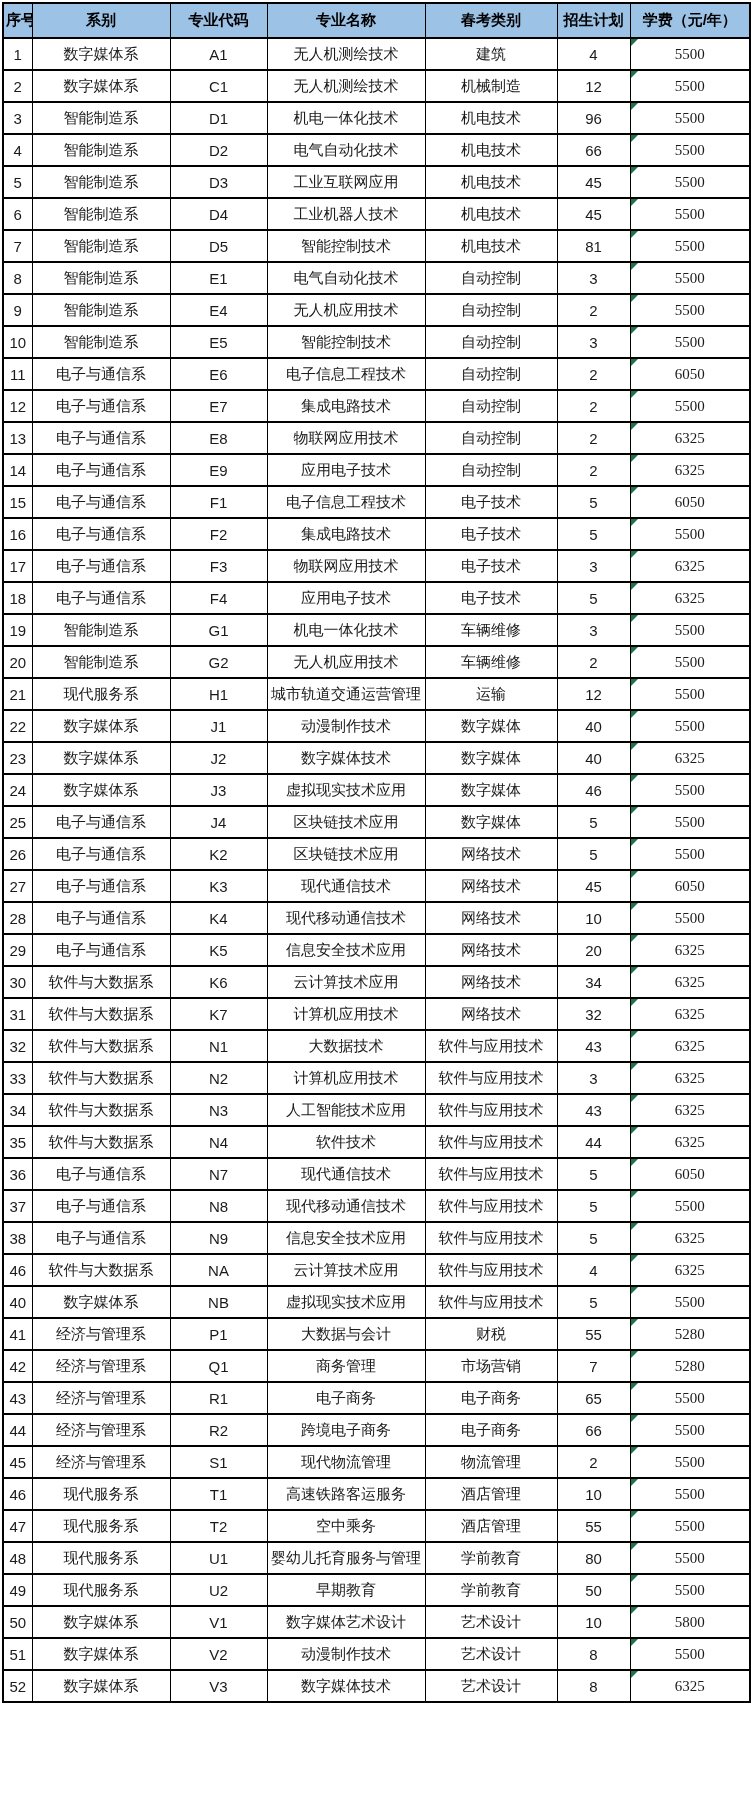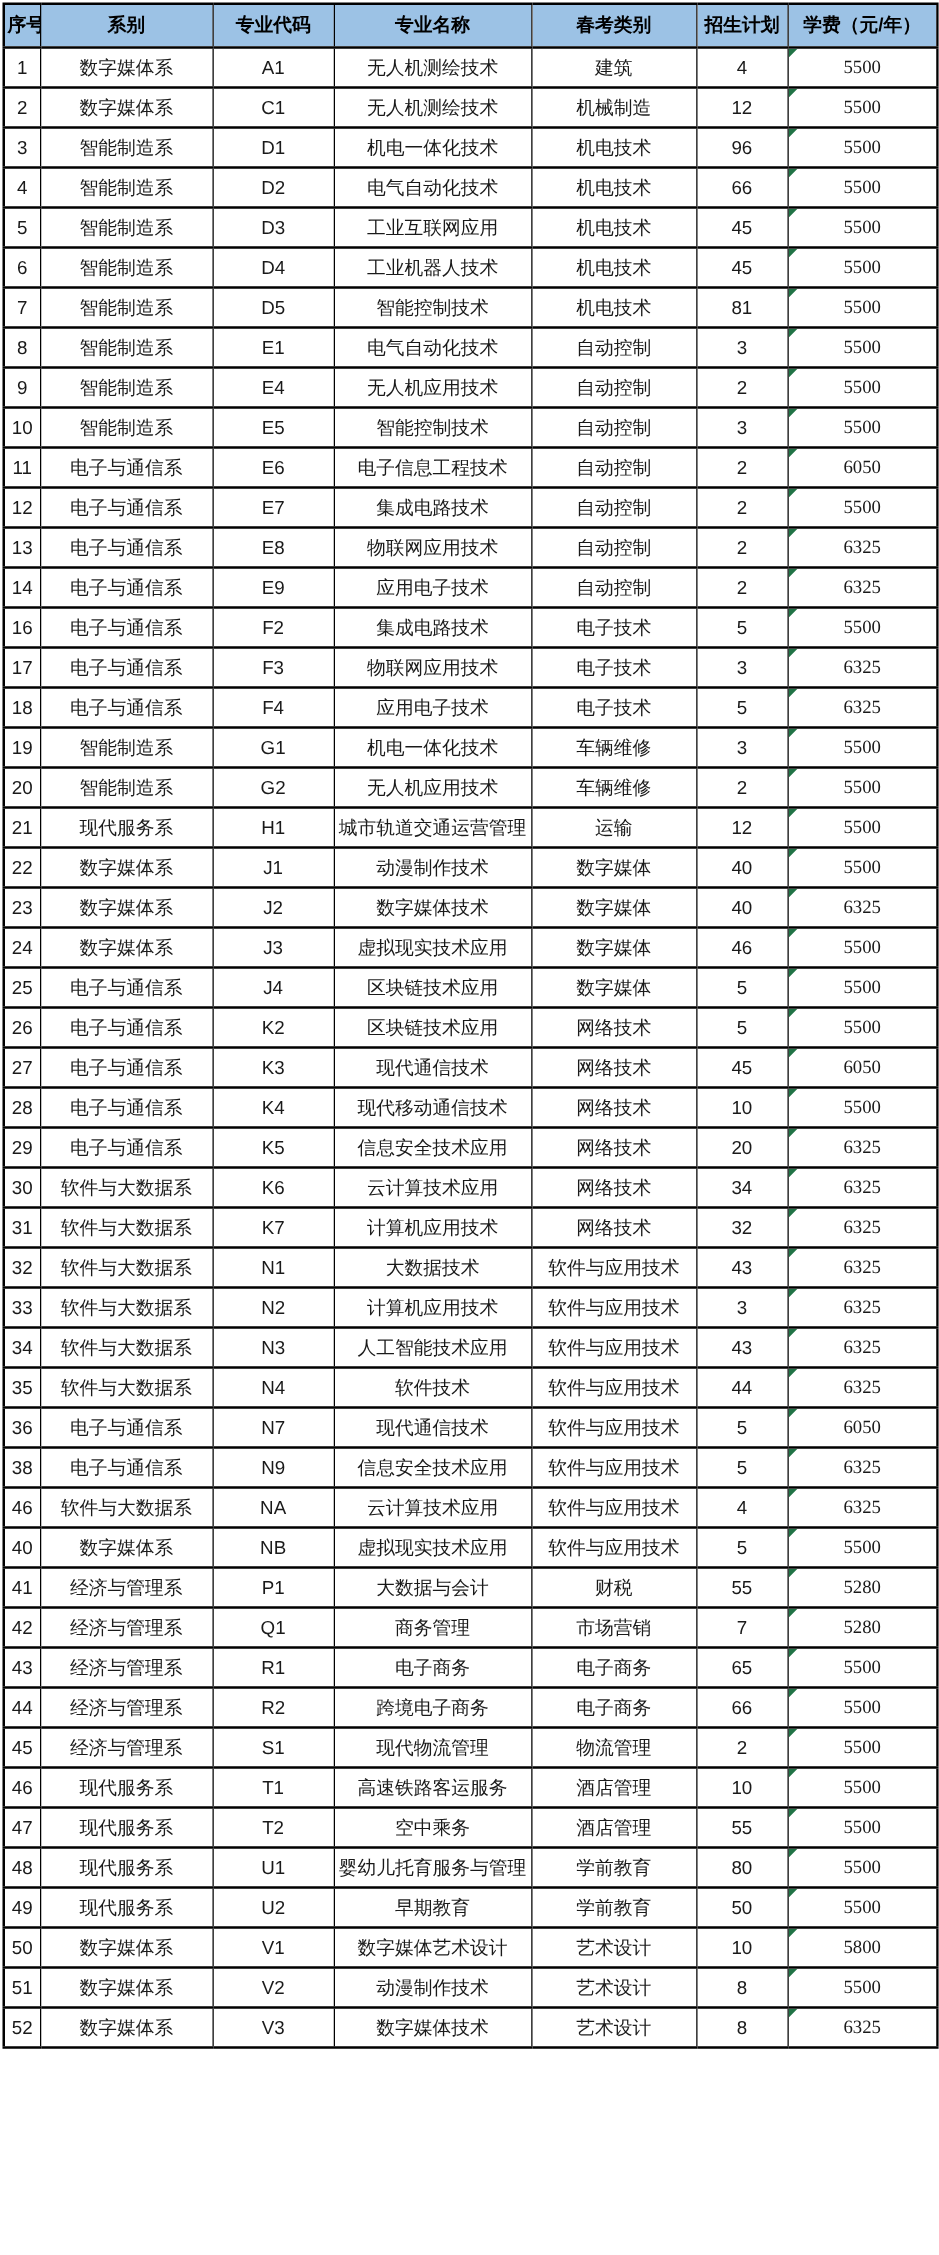--- a/index.html
+++ b/index.html
@@ -200,20 +200,29 @@
       <tr>
         <td class="cell-seq">14</td>
         <td class="cell-department">电子与通信系</td>
         <td class="cell-major-code">E9</td>
         <td class="cell-major-name">应用电子技术</td>
         <td class="cell-exam-category">自动控制</td>
         <td class="cell-plan">2</td>
         <td class="cell-tuition"><span class="tri"></span><span>6325</span></td>
       </tr>
       <tr>
+        <td class="cell-seq">15</td>
+        <td class="cell-department">电子与通信系</td>
+        <td class="cell-major-code">F1</td>
+        <td class="cell-major-name">电子信息工程技术</td>
+        <td class="cell-exam-category">电子技术</td>
+        <td class="cell-plan">5</td>
+        <td class="cell-tuition"><span class="tri"></span><span>6050</span></td>
+      </tr>
+      <tr>
         <td class="cell-seq">16</td>
         <td class="cell-department">电子与通信系</td>
         <td class="cell-major-code">F2</td>
         <td class="cell-major-name">集成电路技术</td>
         <td class="cell-exam-category">电子技术</td>
         <td class="cell-plan">5</td>
         <td class="cell-tuition"><span class="tri"></span><span>5500</span></td>
       </tr>
       <tr>
         <td class="cell-seq">17</td>
@@ -387,20 +396,29 @@
         <td class="cell-tuition"><span class="tri"></span><span>6325</span></td>
       </tr>
       <tr>
         <td class="cell-seq">36</td>
         <td class="cell-department">电子与通信系</td>
         <td class="cell-major-code">N7</td>
         <td class="cell-major-name">现代通信技术</td>
         <td class="cell-exam-category">软件与应用技术</td>
         <td class="cell-plan">5</td>
         <td class="cell-tuition"><span class="tri"></span><span>6050</span></td>
+      </tr>
+      <tr>
+        <td class="cell-seq">37</td>
+        <td class="cell-department">电子与通信系</td>
+        <td class="cell-major-code">N8</td>
+        <td class="cell-major-name">现代移动通信技术</td>
+        <td class="cell-exam-category">软件与应用技术</td>
+        <td class="cell-plan">5</td>
+        <td class="cell-tuition"><span class="tri"></span><span>5500</span></td>
       </tr>
       <tr>
         <td class="cell-seq">38</td>
         <td class="cell-department">电子与通信系</td>
         <td class="cell-major-code">N9</td>
         <td class="cell-major-name">信息安全技术应用</td>
         <td class="cell-exam-category">软件与应用技术</td>
         <td class="cell-plan">5</td>
         <td class="cell-tuition"><span class="tri"></span><span>6325</span></td>
       </tr>

